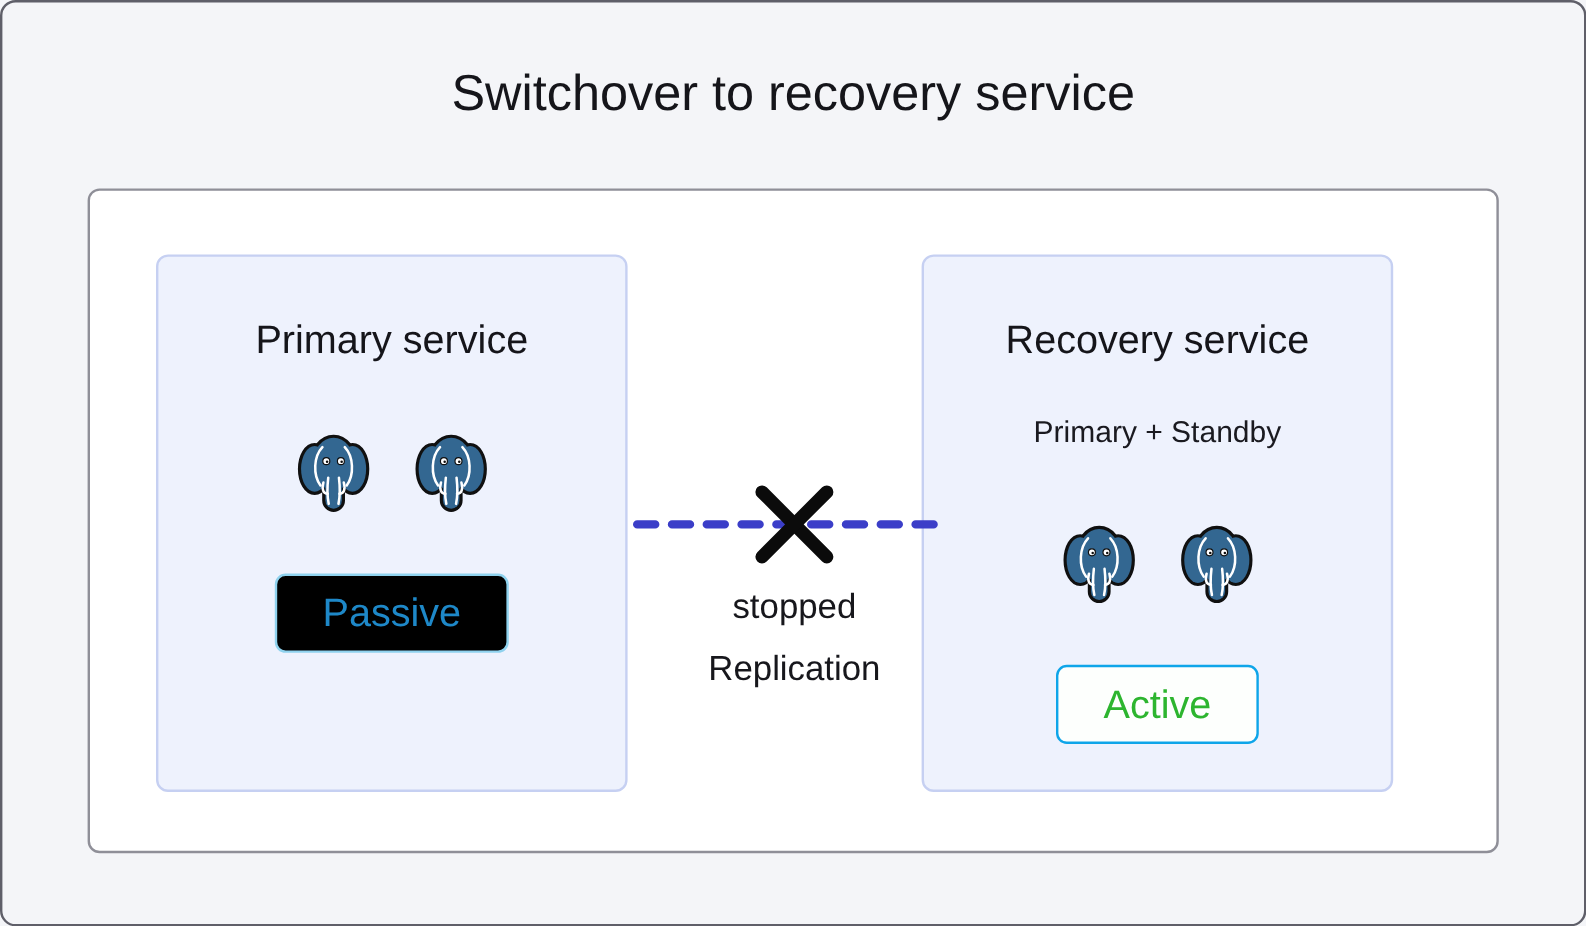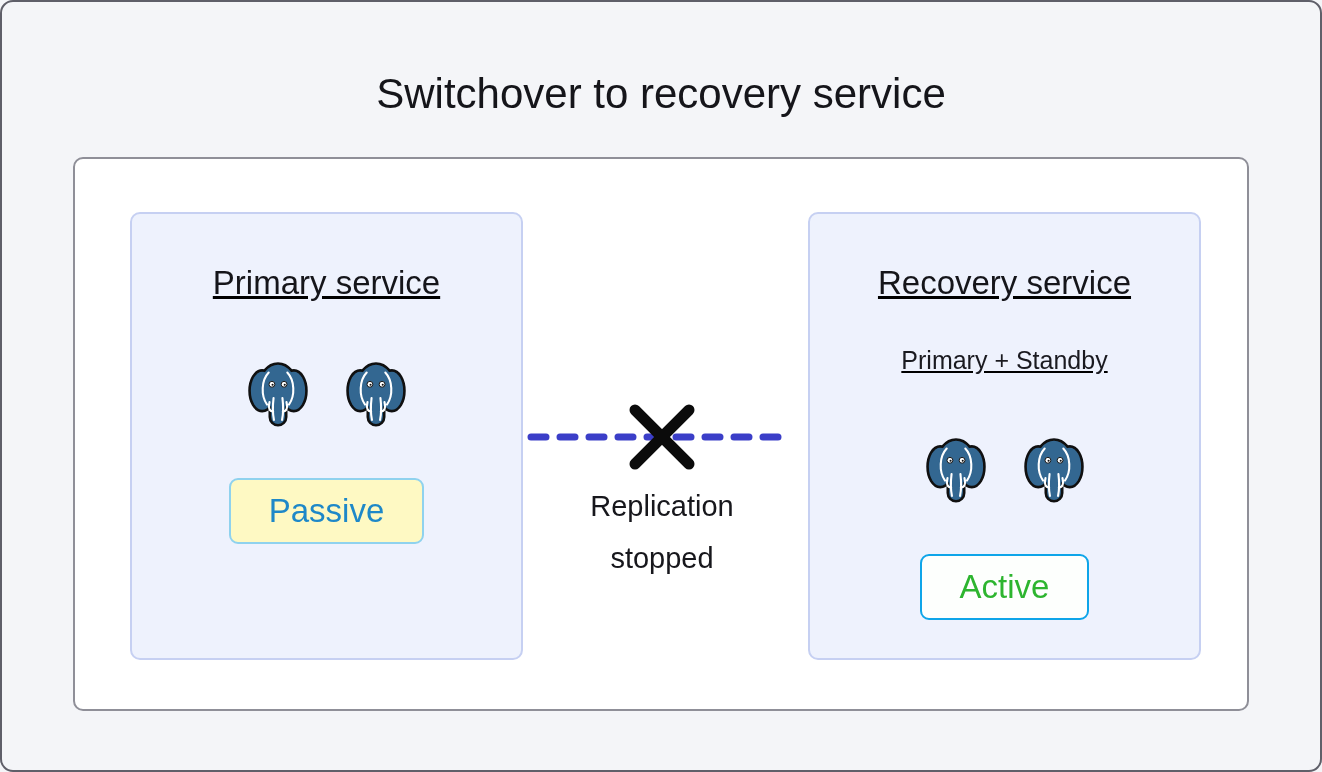--- a/index.html
+++ b/index.html
@@ -18,21 +18,21 @@
     position: absolute;
     inset: 0;
     border: 2px solid #5f5f69;
     border-radius: 13px;
     box-sizing: border-box;
     z-index: 20;
     pointer-events: none;
   }
   .diagram-title {
     position: absolute;
-    top: 68px;
+    top: 52px;
     left: 0;
     width: 100%;
     margin: 0;
     text-align: center;
     font-size: 42px;
     font-weight: 400;
     line-height: 52px;
     color: #15151a;
   }
   .canvas {
@@ -50,24 +50,23 @@
     position: absolute;
     top: 212px;
     width: 393px;
     height: 448px;
     background: #eef2fd;
     border: 2px solid #c6d0f2;
     border-radius: 10px;
     box-sizing: border-box;
     text-align: center;
     z-index: 2;
-    text-decoration: underline;
   }
   .service-card.left  { left: 130px; }
-  .service-card.right { left: 808px; }
+  .service-card.right { left: 768px; }
   .card-title {
     margin: 48px 0 0 0;
     font-size: 33px;
     font-weight: 400;
     line-height: 42px;
     color: #15151a;
   }
   .card-subtitle {
     margin: 36px 0 0 0;
     font-size: 25px;
@@ -87,21 +86,21 @@
     height: 68px;
     display: block;
   }
   .badge {
     display: inline-block;
     margin-top: 50px;
     padding: 12px 38px;
     border-radius: 9px;
     font-size: 33px;
     line-height: 38px;
-    background: #fef9c3;
+    background: #000000;
   }
   .badge.passive {
     color: #1e88c8;
     border: 2px solid #8fd2ee;
   }
   .badge.active {
     color: #2db52f;
     border: 2px solid #0ea5e9;
     background: #fdfffd;
   }
@@ -210,15 +209,15 @@
 <svg class="replication-line" width="274" height="16">
   <line x1="8" y1="8" x2="266" y2="8" stroke="#3b3ec8" stroke-width="7" stroke-linecap="round" stroke-dasharray="15 14"></line>
 </svg>
 
 <svg class="cross-mark" width="80" height="80">
   <line x1="13" y1="13" x2="67" y2="67" stroke="#0b0b0b" stroke-width="11" stroke-linecap="round"></line>
   <line x1="67" y1="13" x2="13" y2="67" stroke="#0b0b0b" stroke-width="11" stroke-linecap="round"></line>
 </svg>
 
 <div class="connection-label">
+  <div>stopped</div>
   <div>Replication</div>
-  <div>stopped</div>
 </div>
 
 </body></html>

